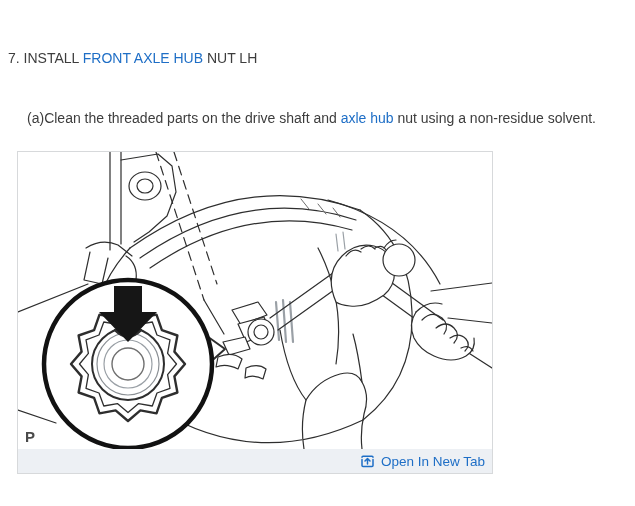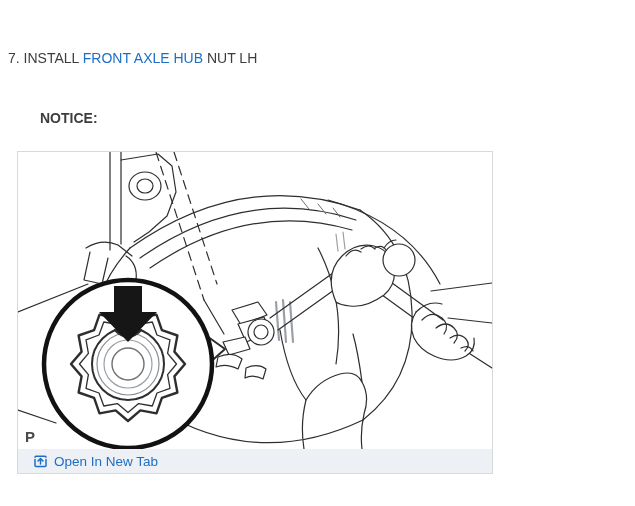--- a/index.html
+++ b/index.html
@@ -19,33 +19,34 @@
     border:1px solid #d7d9db; background:#fff;
   }
   .canvas { position:relative; width:474px; height:297px; background:#fff; }
   .canvas svg { display:block; }
   .plate-label {
     position:absolute; left:7px; top:276px; font-size:15px; font-weight:bold;
     color:#4a4a4a; letter-spacing:.5px;
   }
   .toolbar {
     height:24px; background:#edf0f4; display:flex; align-items:center;
-    justify-content:space-between; padding:0 7px 0 15px; font-size:13.5px;
+    justify-content:flex-end; padding:0 7px 0 15px; font-size:13.5px;
   }
   .toolbar a {
     color:#1e6ec6; text-decoration:none; cursor:pointer;
     display:inline-flex; align-items:center; gap:5px;
   }
   .toolbar svg { display:block; }
 </style>
 </head>
 <body>
 
 <div class="content">
   <div><span>7.</span><span> INSTALL </span><a>FRONT AXLE HUB</a><span> NUT LH</span></div>
+  <div class="substep"><span>(a)</span><span>Clean the threaded parts on the drive shaft and </span><a>axle hub</a><span> nut using a non-residue solvent.</span></div>
   <div class="notice-title">NOTICE:</div>
   <div class="notice-item"><span class="bullet">-</span><span>Be sure to perform this work for a new drive shaft.</span></div>
   <div class="notice-item"><span class="bullet">-</span><span>Keep the threaded parts free of oil and foreign objects.</span></div>
 </div>
 
 <div class="figure">
   <div class="canvas">
     <svg width="474" height="297" viewBox="0 0 474 297">
       <g stroke="#2e2e2e" stroke-width="1.2" fill="none" stroke-linecap="round" stroke-linejoin="round">
 

